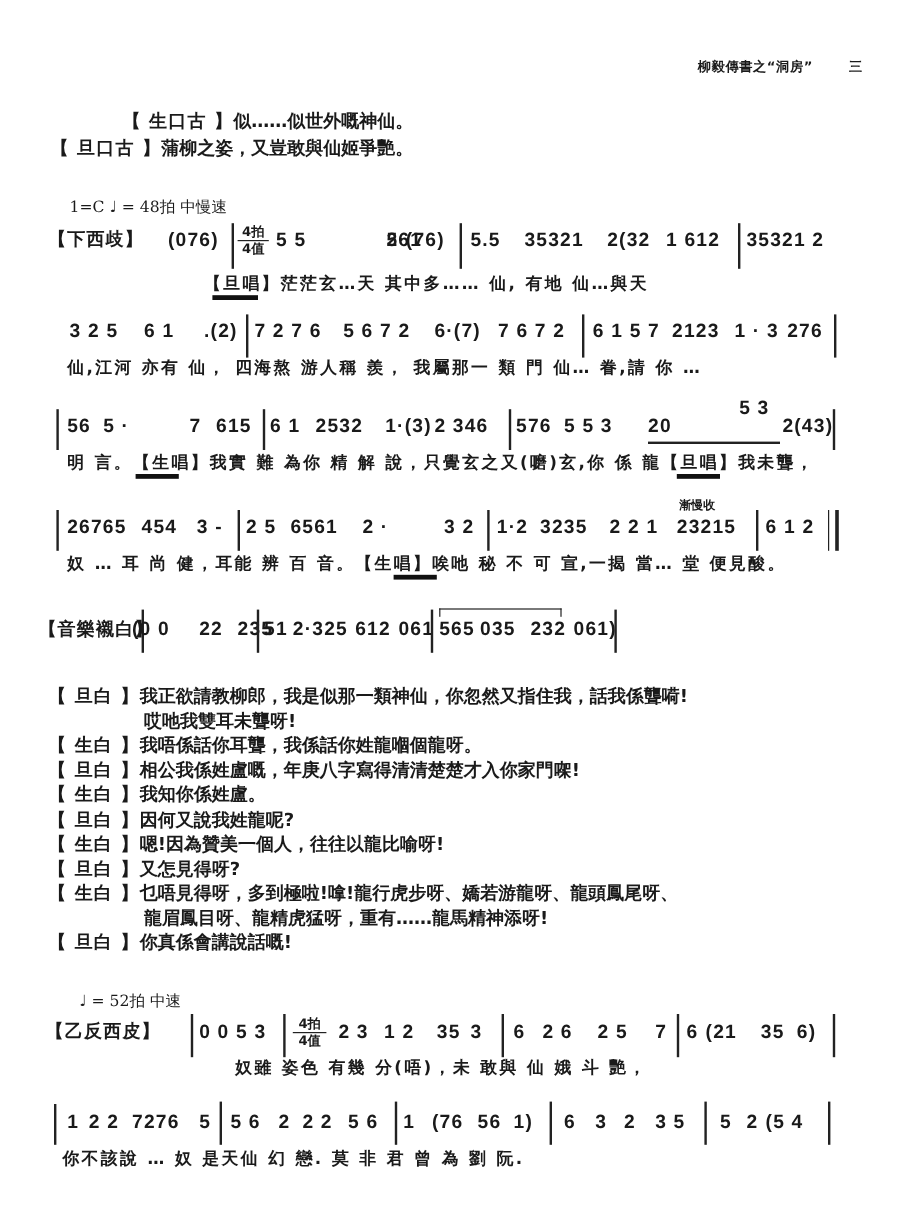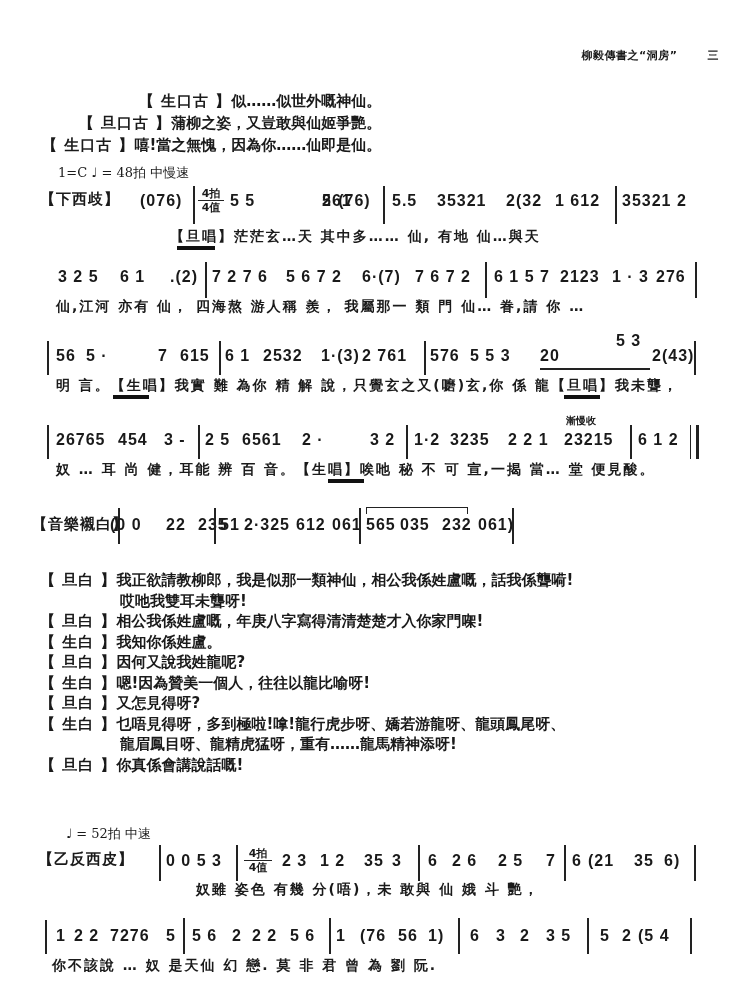--- a/index.html
+++ b/index.html
@@ -25,21 +25,20 @@
 </head>
 <body>
 
 <div class="abs header">
   <span>柳毅傳書之“洞房”</span><span class="pg">三</span>
 </div>
 
 <div class="abs dlg" style="left:42px; top:90px;text-align:right;">
   <div><span class="role">【 生口古 】</span><span>似……似世外嘅神仙。</span></div>
   <div><span class="role">【 旦口古 】</span><span>蒲柳之姿，又豈敢與仙姬爭艷。</span></div>
-  <div><span class="role">【 生口古 】</span><span>嘻!當之無愧，因為你……仙即是仙。</span></div>
 </div>
 
 <div class="abs tempo" style="left:58px; top:164px;">1=C ♩ = 48拍  中慢速</div>
 <div class="abs label" style="left:40px; top:190px;">【下西歧】</div>
 
 <div class="abs num" style="left:140px; top:192px;">(076)</div>
 <div class="bar" style="left:193px; top:186px; height:38px;"></div>
 <div class="frac" style="left:198px; top:187px; width:26px;">
   <div>4拍</div>
   <div class="line">4值</div>
@@ -75,21 +74,21 @@
 
 <div class="bar" style="left:47px; top:341px; height:34px;"></div>
 <div class="abs num" style="left:56px; top:347px;">56</div>
 <div class="abs num" style="left:86px; top:347px;">5 ·</div>
 <div class="abs num" style="left:158px; top:347px;">7</div>
 <div class="abs num" style="left:180px; top:347px;">615</div>
 <div class="bar" style="left:219px; top:341px; height:34px;"></div>
 <div class="abs num" style="left:225px; top:347px;">6 1</div>
 <div class="abs num" style="left:263px; top:347px;">2532</div>
 <div class="abs num" style="left:321px; top:347px;">1·(3)</div>
-<div class="abs num" style="left:362px; top:347px;">2 761</div>
+<div class="abs num" style="left:362px; top:347px;">2 346</div>
 <div class="bar" style="left:424px; top:341px; height:34px;"></div>
 <div class="abs num" style="left:430px; top:347px;">576</div>
 <div class="abs num" style="left:470px; top:347px;">5  5  3</div>
 <div class="abs num" style="left:540px; top:347px;">20</div>
 <div class="ul" style="left:540px; top:368px; width:110px;"></div>
 <div class="abs num" style="left:616px; top:332px;">5 3</div>
 <div class="abs num" style="left:652px; top:347px;">2(43)</div>
 <div class="bar" style="left:694px; top:341px; height:34px;"></div>
 <div class="abs lyr" style="left:56px; top:377px;">明  言。【生唱】我實 難 為你 精 解  說，只覺玄之又(嚰)玄,你 係 龍【旦唱】我未聾，</div>
 <div class="tagul" style="left:113px; top:395px; width:36px;"></div>
@@ -128,22 +127,23 @@
 <div class="abs num" style="left:332px; top:516px;">061</div>
 <div class="bar" style="left:359px; top:508px; height:36px;"></div>
 <div class="abs" style="left:366px; top:507px; width:100px; height:6px; border:1px solid #222; border-bottom:none;"></div>
 <div class="abs num" style="left:366px; top:516px;">565</div>
 <div class="abs num" style="left:400px; top:516px;">035</div>
 <div class="abs num" style="left:442px; top:516px;">232</div>
 <div class="abs num" style="left:478px; top:516px;">061)</div>
 <div class="bar" style="left:512px; top:508px; height:36px;"></div>
 
 <div class="abs dlg" style="left:40px; top:570px; line-height:20.5px;">
-  <div><span class="role">【 旦白 】</span><span>我正欲請教柳郎，我是似那一類神仙，相公我係姓盧嘅，話我係聾嗬!</span></div>
+  <div><span class="role">【 旦白 】</span><span>我正欲請教柳郎，我是似那一類神仙，你忽然又指住我，話我係聾嗬!</span></div>
   <div style="padding-left:80px;">哎吔我雙耳未聾呀!</div>
+  <div><span class="role">【 生白 】</span><span>我唔係話你耳聾，我係話你姓龍嗰個龍呀。</span></div>
   <div><span class="role">【 旦白 】</span><span>相公我係姓盧嘅，年庚八字寫得清清楚楚才入你家門㗎!</span></div>
   <div><span class="role">【 生白 】</span><span>我知你係姓盧。</span></div>
   <div><span class="role">【 旦白 】</span><span>因何又說我姓龍呢?</span></div>
   <div><span class="role">【 生白 】</span><span>嗯!因為贊美一個人，往往以龍比喻呀!</span></div>
   <div><span class="role">【 旦白 】</span><span>又怎見得呀?</span></div>
   <div><span class="role">【 生白 】</span><span>乜唔見得呀，多到極啦!嗱!龍行虎步呀、嬌若游龍呀、龍頭鳳尾呀、</span></div>
   <div style="padding-left:80px;">龍眉鳳目呀、龍精虎猛呀，重有……龍馬精神添呀!</div>
   <div><span class="role">【 旦白 】</span><span>你真係會講說話嘅!</span></div>
 </div>
 

